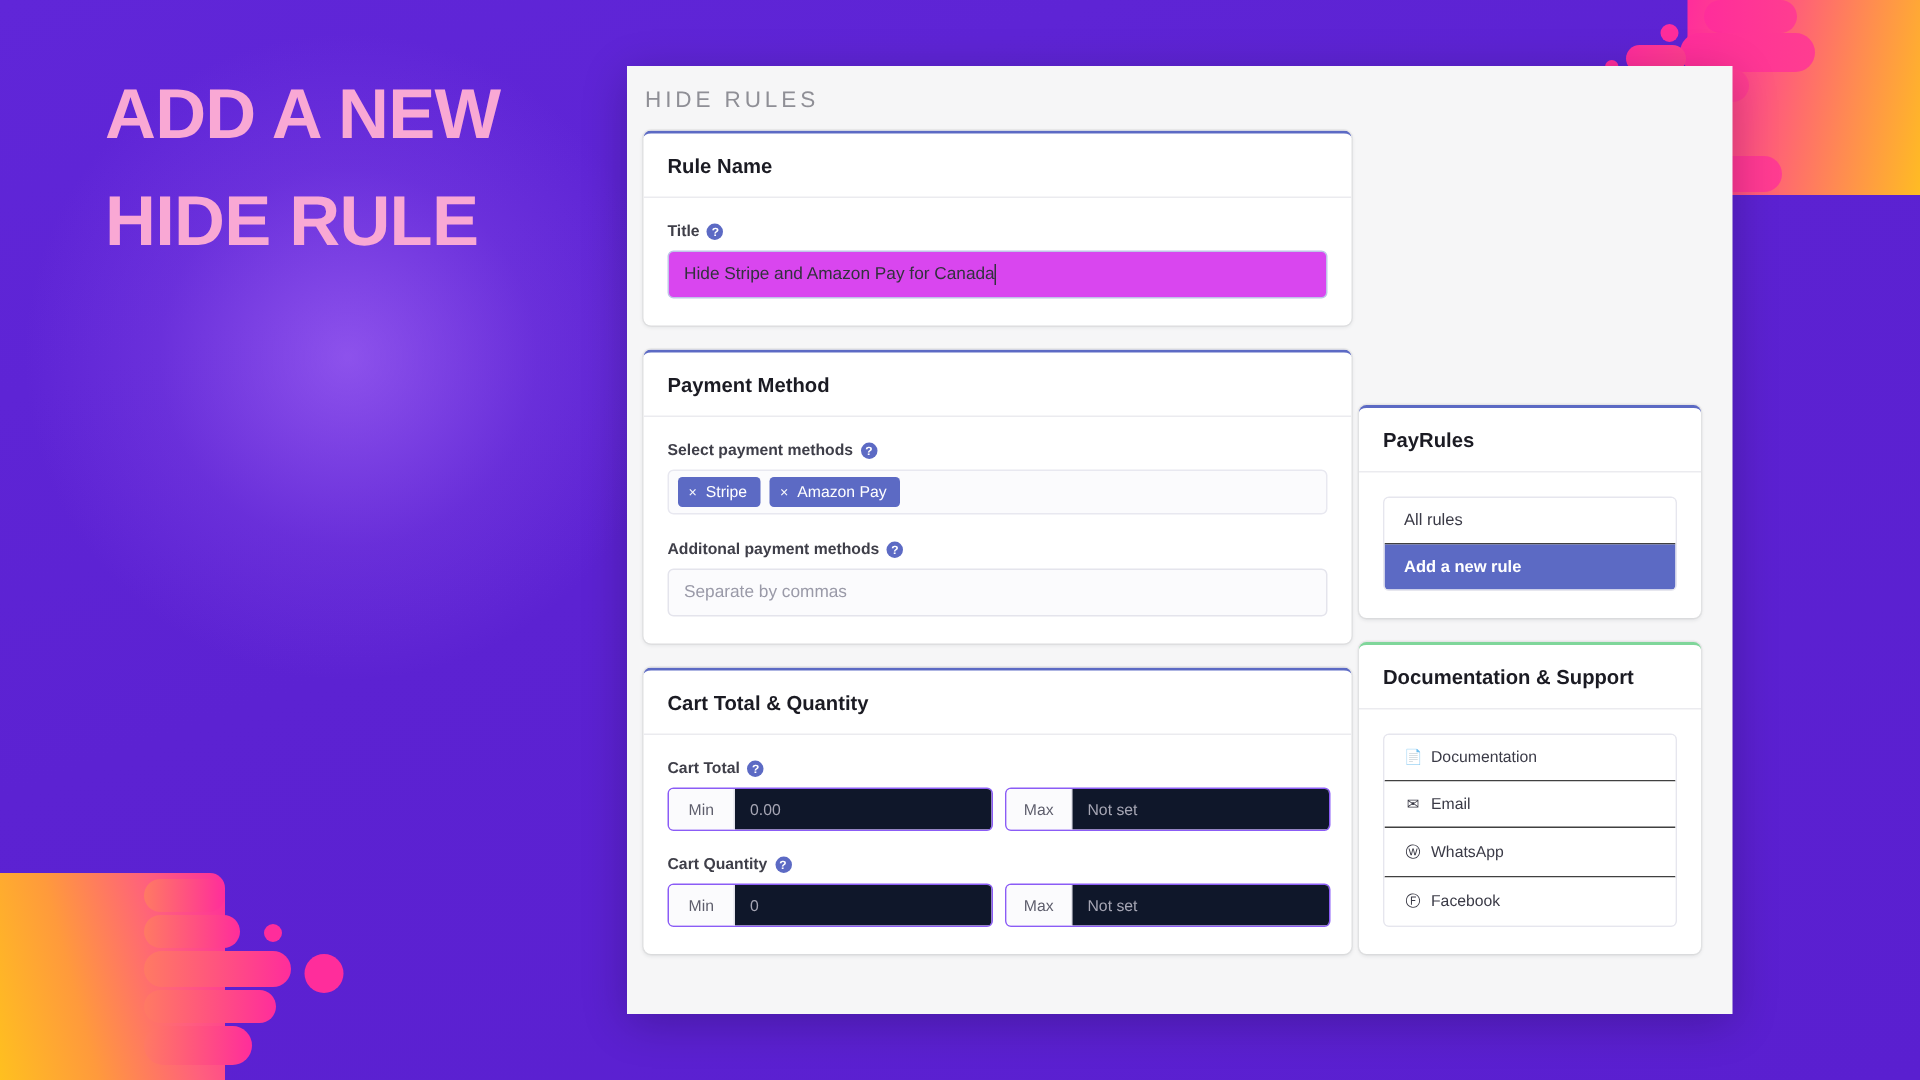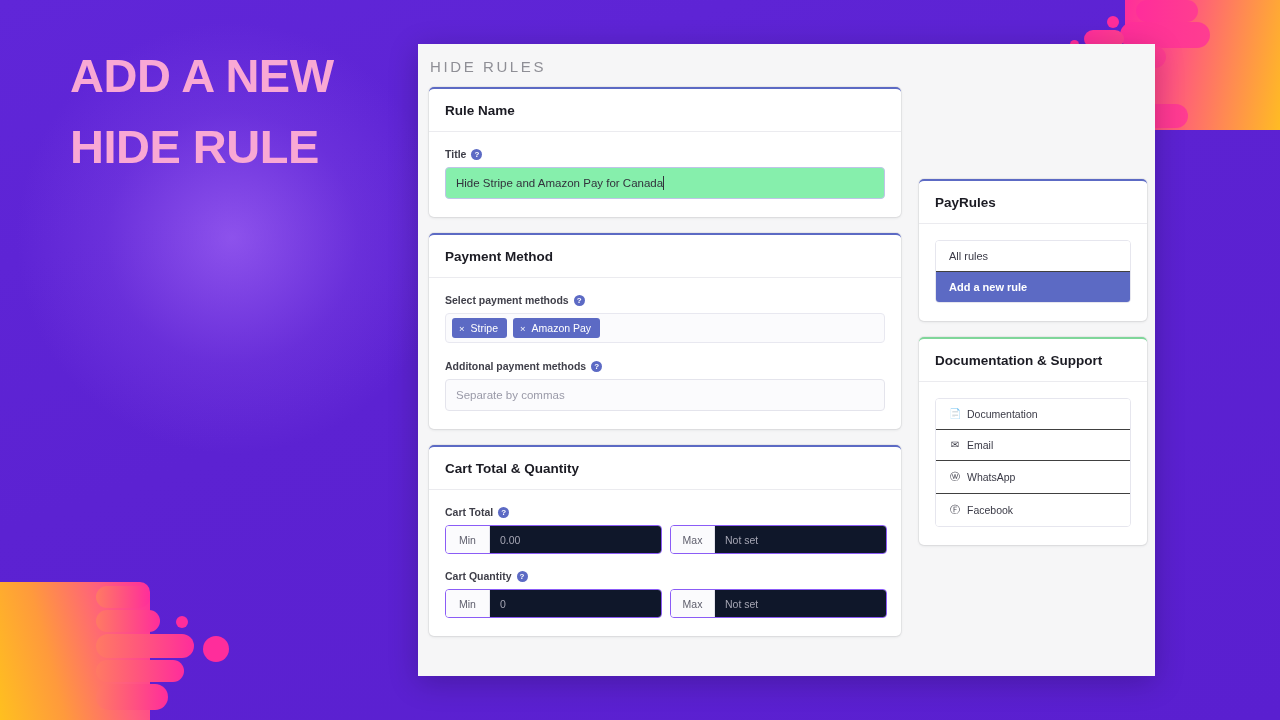--- a/index.html
+++ b/index.html
@@ -111,23 +111,23 @@
   .app-title {
     font-size: 15px;
     letter-spacing: 2.6px;
     color: #8f8f96;
     padding: 14px 0 12px 12px;
     font-weight: normal;
   }
 
   .app-body {
     display: flex;
-    gap: 18px;
+    gap: 5px;
     padding: 0 11px 0 11px;
-    align-items: center;
+    align-items: flex-end;
   }
   .col-main { width: 472px; flex: 0 0 472px; }
   .col-side { width: 228px; flex: 0 0 228px; }
 
   
   .card {
     background: #ffffff;
     border-radius: 5px;
     border-top: 2px solid #5c6ac4;
     box-shadow: 0 1px 3px rgba(22,29,37,0.1), 0 0 0 1px rgba(63,63,68,0.06);
@@ -173,21 +173,21 @@
 
   .text-input {
     width: 100%;
     height: 32px;
     border: 1px solid #bfc4e8;
     border-radius: 4px;
     padding: 0 10px;
     font-size: 11.5px;
     color: #32323c;
     font-family: "Liberation Sans", sans-serif;
-    background: #86efac;
+    background: #d946ef;
     outline: none;
     display: flex;
     align-items: center;
   }
   .text-input.caret::after {
     content: "";
     display: inline-block;
     width: 1px;
     height: 14px;
     background: #32323c;

